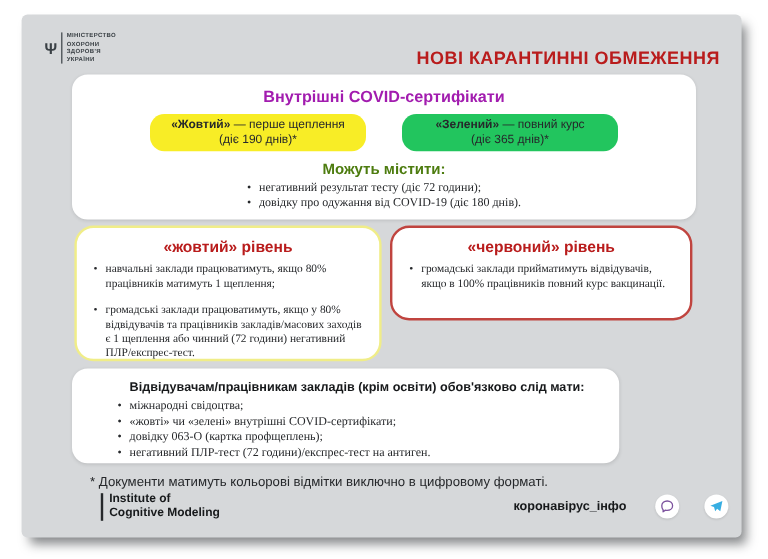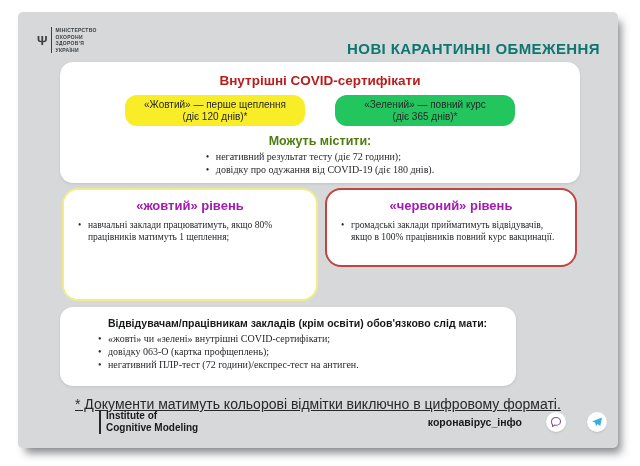--- a/index.html
+++ b/index.html
@@ -12,52 +12,52 @@
     background:#d6d8da;border-radius:5px;
     box-shadow:5px 7px 9px -2px rgba(35,38,42,.55);
   }
   
   .logo{position:absolute;left:19px;top:15px;display:flex;align-items:center;color:#3a4045;}
   .trident{font-size:13px;font-weight:700;line-height:13px;}
   .logo-divider{width:1px;height:26px;background:#3a4045;margin:0 4px 0 3px;}
   .logo-text{display:flex;flex-direction:column;font-size:5px;line-height:6.5px;font-weight:700;letter-spacing:.3px;}
   .page-title{
     position:absolute;right:18px;top:28px;font-size:15px;font-weight:800;
-    letter-spacing:.4px;color:#0f766e;
+    letter-spacing:.4px;color:#b91c1c;
   }
   
   .card{background:#ffffff;border-radius:13px;box-shadow:0 1px 3px rgba(0,0,0,.10);position:absolute;}
   
   .card-top{left:42px;top:50px;width:520px;height:121px;display:flex;flex-direction:column;align-items:center;padding-top:11px;box-sizing:border-box;}
-  .card-top-title{font-size:13.5px;font-weight:800;color:#b91c1c;text-align:right;}
+  .card-top-title{font-size:13.5px;font-weight:800;color:#a21caf;text-align:right;}
   .badge-row{display:flex;gap:30px;margin-top:7px;}
   .badge{
     width:180px;height:31px;border-radius:12px;display:flex;flex-direction:column;
     justify-content:center;align-items:center;font-size:10px;line-height:12px;color:#26282b;
   }
-  .badge b{font-weight:400;}
+  .badge b{font-weight:700;}
   .contain-title{font-size:12.5px;font-weight:800;margin-top:8px;color:#4d7c0f;}
   .blist{list-style:none;margin:0;padding:0;}
   .blist li{position:relative;padding-left:10px;font-family:Liberation Serif, serif;}
   .blist li::before{content:"•";position:absolute;left:0;top:0;}
   .contain-bullets{font-size:10px;line-height:13px;margin-top:2px;}
   
   .level-box{position:absolute;background:#fff;border-radius:16px;box-sizing:border-box;padding:8px 14px 0;}
   .level-yellow{left:44px;top:176px;width:256px;height:113px;border:2px solid #f0ed88;}
   .level-red{left:307px;top:176px;width:252px;height:79px;border:2px solid #737373;}
-  .level-title{text-align:center;font-size:13px;font-weight:800;color:#a21caf;margin-bottom:6px;}
+  .level-title{text-align:center;font-size:13px;font-weight:800;color:#b91c1c;margin-bottom:6px;}
   .level-bullets{font-size:9.5px;line-height:12px;}
   .level-bullets li + li{margin-top:10px;}
   
   .card-bottom{left:42px;top:295px;width:456px;height:79px;box-sizing:border-box;padding:10px 20px 0 38px;}
   .visitors-title{font-size:10.5px;font-weight:800;color:#17191b;margin:0 0 3px 10px;}
   .visitors-bullets{font-size:10px;line-height:13px;}
   
-  .footnote{position:absolute;left:57px;top:384px;font-size:14px;color:#26282b;text-decoration:underline;}
-  .footer-left{position:absolute;left:37px;top:398px;display:flex;align-items:center;padding-left:44px;}
+  .footnote{position:absolute;left:57px;top:384px;font-size:11px;color:#26282b;}
+  .footer-left{position:absolute;left:22px;top:398px;display:flex;align-items:center;padding-left:44px;}
   .footer-bar{width:2px;height:23px;background:#26282b;margin-right:5px;}
   .org-lines{display:flex;flex-direction:column;font-size:10px;line-height:12px;font-weight:700;color:#17191b;}
   .footer-right{position:absolute;right:11px;top:400px;display:flex;align-items:center;gap:21px;}
   .channel{font-size:10.5px;font-weight:800;color:#17191b;margin-right:3px;}
   .social{width:20px;height:20px;border-radius:50%;background:#fff;display:flex;align-items:center;justify-content:center;box-shadow:0 1px 2px rgba(0,0,0,.12);}
   .social svg{display:block;}
 </style>
 </head>
 <body>
 
@@ -73,51 +73,53 @@
       <span>УКРАЇНИ</span>
     </span>
   </div>
   <div class="page-title">НОВІ КАРАНТИННІ ОБМЕЖЕННЯ</div>
 
   <div class="card card-top">
     <div class="card-top-title">Внутрішні COVID-сертифікати</div>
     <div class="badge-row">
       <div class="badge" style="background-color: rgb(248, 237, 38);">
         <span><b>«Жовтий»</b><span> — перше щеплення</span></span>
-        <span>(діє 120 днів)*</span>
+        <span>(діє 190 днів)*</span>
       </div>
       <div class="badge" style="background-color: #22c55e;">
         <span><b>«Зелений»</b><span> — повний курс</span></span>
         <span>(діє 365 днів)*</span>
       </div>
     </div>
     <div class="contain-title">Можуть містити:</div>
     <ul class="blist contain-bullets">
       <li>негативний результат тесту (діє 72 години);</li>
       <li>довідку про одужання від COVID-19 (діє 180 днів).</li>
     </ul>
   </div>
 
   <div class="level-box level-yellow" style="border-color: rgb(240, 237, 136);">
     <div class="level-title">«жовтий» рівень</div>
     <ul class="blist level-bullets">
       <li>навчальні заклади працюватимуть, якщо 80% працівників матимуть 1 щеплення;</li>
+      <li>громадські заклади працюватимуть, якщо у 80% відвідувачів та працівників закладів/масових заходів є 1 щеплення або чинний (72 години) негативний ПЛР/експрес-тест.</li>
     </ul>
   </div>
 
   <div class="level-box level-red" style="border-color: rgb(192, 68, 63);">
     <div class="level-title">«червоний» рівень</div>
     <ul class="blist level-bullets">
       <li>громадські заклади прийматимуть відвідувачів, якщо в 100% працівників повний курс вакцинації.</li>
     </ul>
   </div>
 
   <div class="card card-bottom">
     <div class="visitors-title">Відвідувачам/працівникам закладів (крім освіти) обов'язково слід мати:</div>
     <ul class="blist visitors-bullets">
+      <li>міжнародні свідоцтва;</li>
       <li>«жовті» чи «зелені» внутрішні COVID-сертифікати;</li>
       <li>довідку 063-О (картка профщеплень);</li>
       <li>негативний ПЛР-тест (72 години)/експрес-тест на антиген.</li>
     </ul>
   </div>
 
   <div class="footnote">* Документи матимуть кольорові відмітки виключно в цифровому форматі.</div>
 
   <div class="footer-left">
     <span class="footer-bar"></span>

